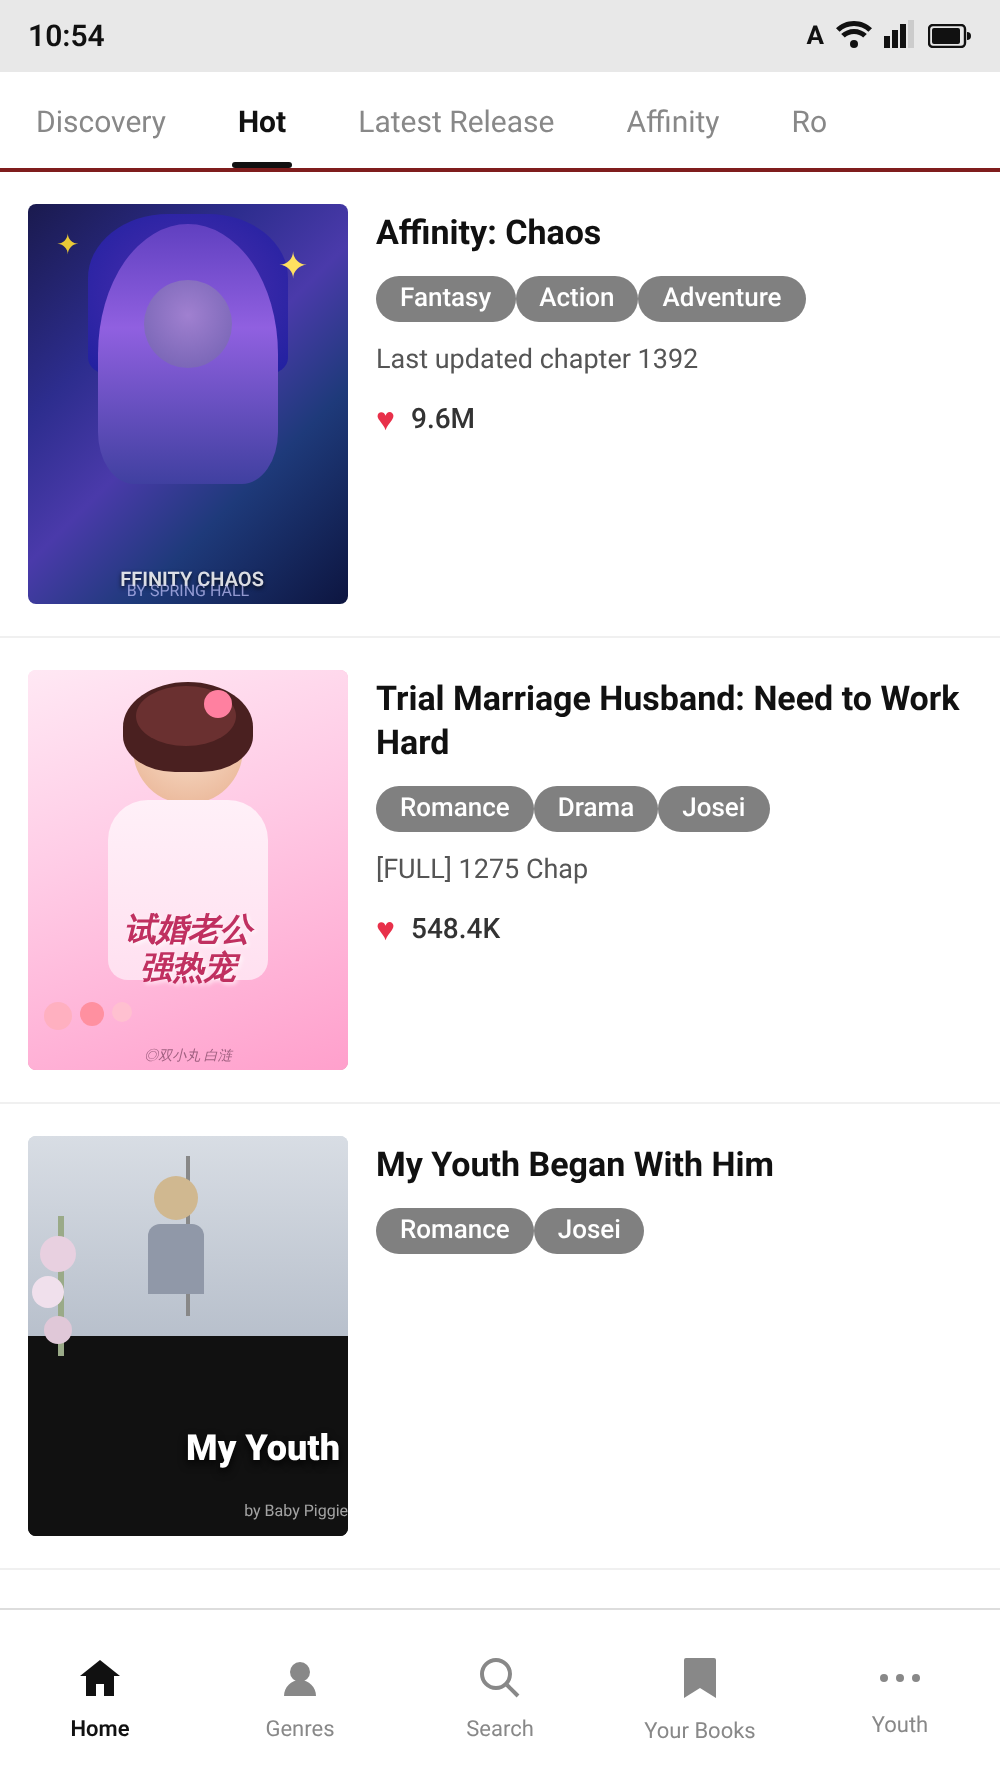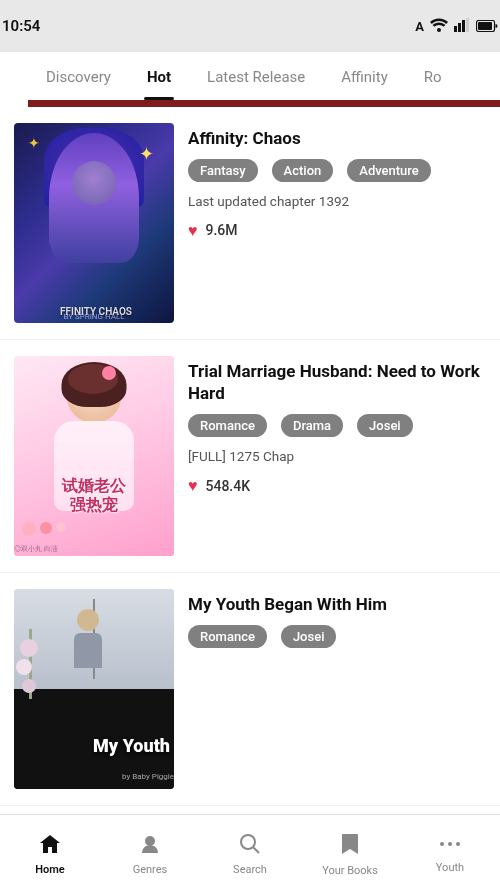--- a/index.html
+++ b/index.html
@@ -9,45 +9,44 @@
       background: #fff;
       width: 500px;
       min-height: 888px;
       position: relative;
       overflow-x: hidden;
     }
 
     
     .status-bar {
       background: #e8e8e8;
-      height: 52px;
+      height: 36px;
       display: flex;
       align-items: center;
       justify-content: space-between;
-      padding: 0 2px;
+      padding: 0 14px;
     }
     .status-time {
       font-size: 15px;
       font-weight: 600;
       color: #111;
     }
     .status-icons {
       display: flex;
       align-items: center;
       gap: 6px;
     }
 
     
     .tab-nav {
       display: flex;
-      border-bottom: 7px solid #7f1d1d;
+      border-bottom: 2px solid #7f1d1d;
       background: #fff;
       overflow-x: auto;
       scrollbar-width: none;
-      margin-left: 28px;
     }
     .tab-nav::-webkit-scrollbar { display: none; }
     .tab-item {
       flex-shrink: 0;
       padding: 16px 18px 14px;
       font-size: 15px;
       color: #888;
       cursor: pointer;
       position: relative;
       white-space: nowrap;
@@ -129,20 +128,21 @@
       left: 0;
       right: 0;
       font-size: 8px;
       color: rgba(200,200,255,0.7);
       text-align: center;
       padding-bottom: 2px;
     }
 
     .cover-2 {
       background: linear-gradient(160deg, #ffe0f0 0%, #ffb0d0 30%, #ff90c0 60%, #e090b0 100%);
+      font-style: italic;
     }
     .cover-2-text {
       position: absolute;
       top: 60%;
       left: 4px; right: 4px;
       font-size: 16px;
       color: #c03060;
       font-weight: 800;
       text-align: center;
       line-height: 1.2;
@@ -180,21 +180,21 @@
     .book-title {
       font-size: 17px;
       font-weight: 700;
       color: #111;
       line-height: 1.3;
       margin-bottom: 10px;
     }
     .tags {
       display: flex;
       flex-wrap: wrap;
-      gap: 14px;
+      gap: 0;
       margin-bottom: 10px;
     }
     .tag {
       background: #808080;
       color: #fff;
       border-radius: 14px;
       padding: 4px 12px;
       font-size: 13px;
       font-weight: 500;
     }
@@ -216,21 +216,21 @@
       color: #e8304a;
       font-size: 16px;
     }
 
     
     .bottom-nav {
       position: fixed;
       bottom: 0;
       left: 0;
       width: 500px;
-      height: 74px;
+      height: 84px;
       background: #fff;
       border-top: 1px solid #ddd;
       display: flex;
       align-items: center;
     }
     .nav-item {
       flex: 1;
       display: flex;
       flex-direction: column;
       align-items: center;
@@ -347,21 +347,21 @@
       <div style="position:absolute;top:10px;left:55%;width:14px;height:14px;background:#ff80a0;border-radius:50%;"></div>
 
       <div style="position:absolute;top:65px;left:50%;transform:translateX(-50%);width:80px;height:90px;background:linear-gradient(180deg,#fff0f8,#ffe0f0);border-radius:20px 20px 10px 10px;"></div>
 
       <div style="position:absolute;bottom:20px;left:8px;display:flex;gap:4px;flex-wrap:wrap;">
         <div style="width:14px;height:14px;background:#ffb0c0;border-radius:50%;"></div>
         <div style="width:12px;height:12px;background:#ff90a0;border-radius:50%;"></div>
         <div style="width:10px;height:10px;background:#ffc0d0;border-radius:50%;"></div>
       </div>
       <div class="cover-2-text">试婚老公<br>强热宠</div>
-      <div style="position:absolute;bottom:2px;left:0;right:0;font-size:7px;color:#a06080;text-align:left;">◎双小丸 白涟</div>
+      <div style="position:absolute;bottom:2px;left:0;right:0;font-size:7px;color:#a06080;text-align:center;">◎双小丸 白涟</div>
     </div>
     <div class="book-info">
       <div class="book-title">Trial Marriage Husband: Need to Work Hard</div>
       <div class="tags">
         <span class="tag">Romance</span>
         <span class="tag">Drama</span>
         <span class="tag">Josei</span>
       </div>
       <div class="chapter-info">[FULL] 1275 Chap</div>
       <div class="likes">

